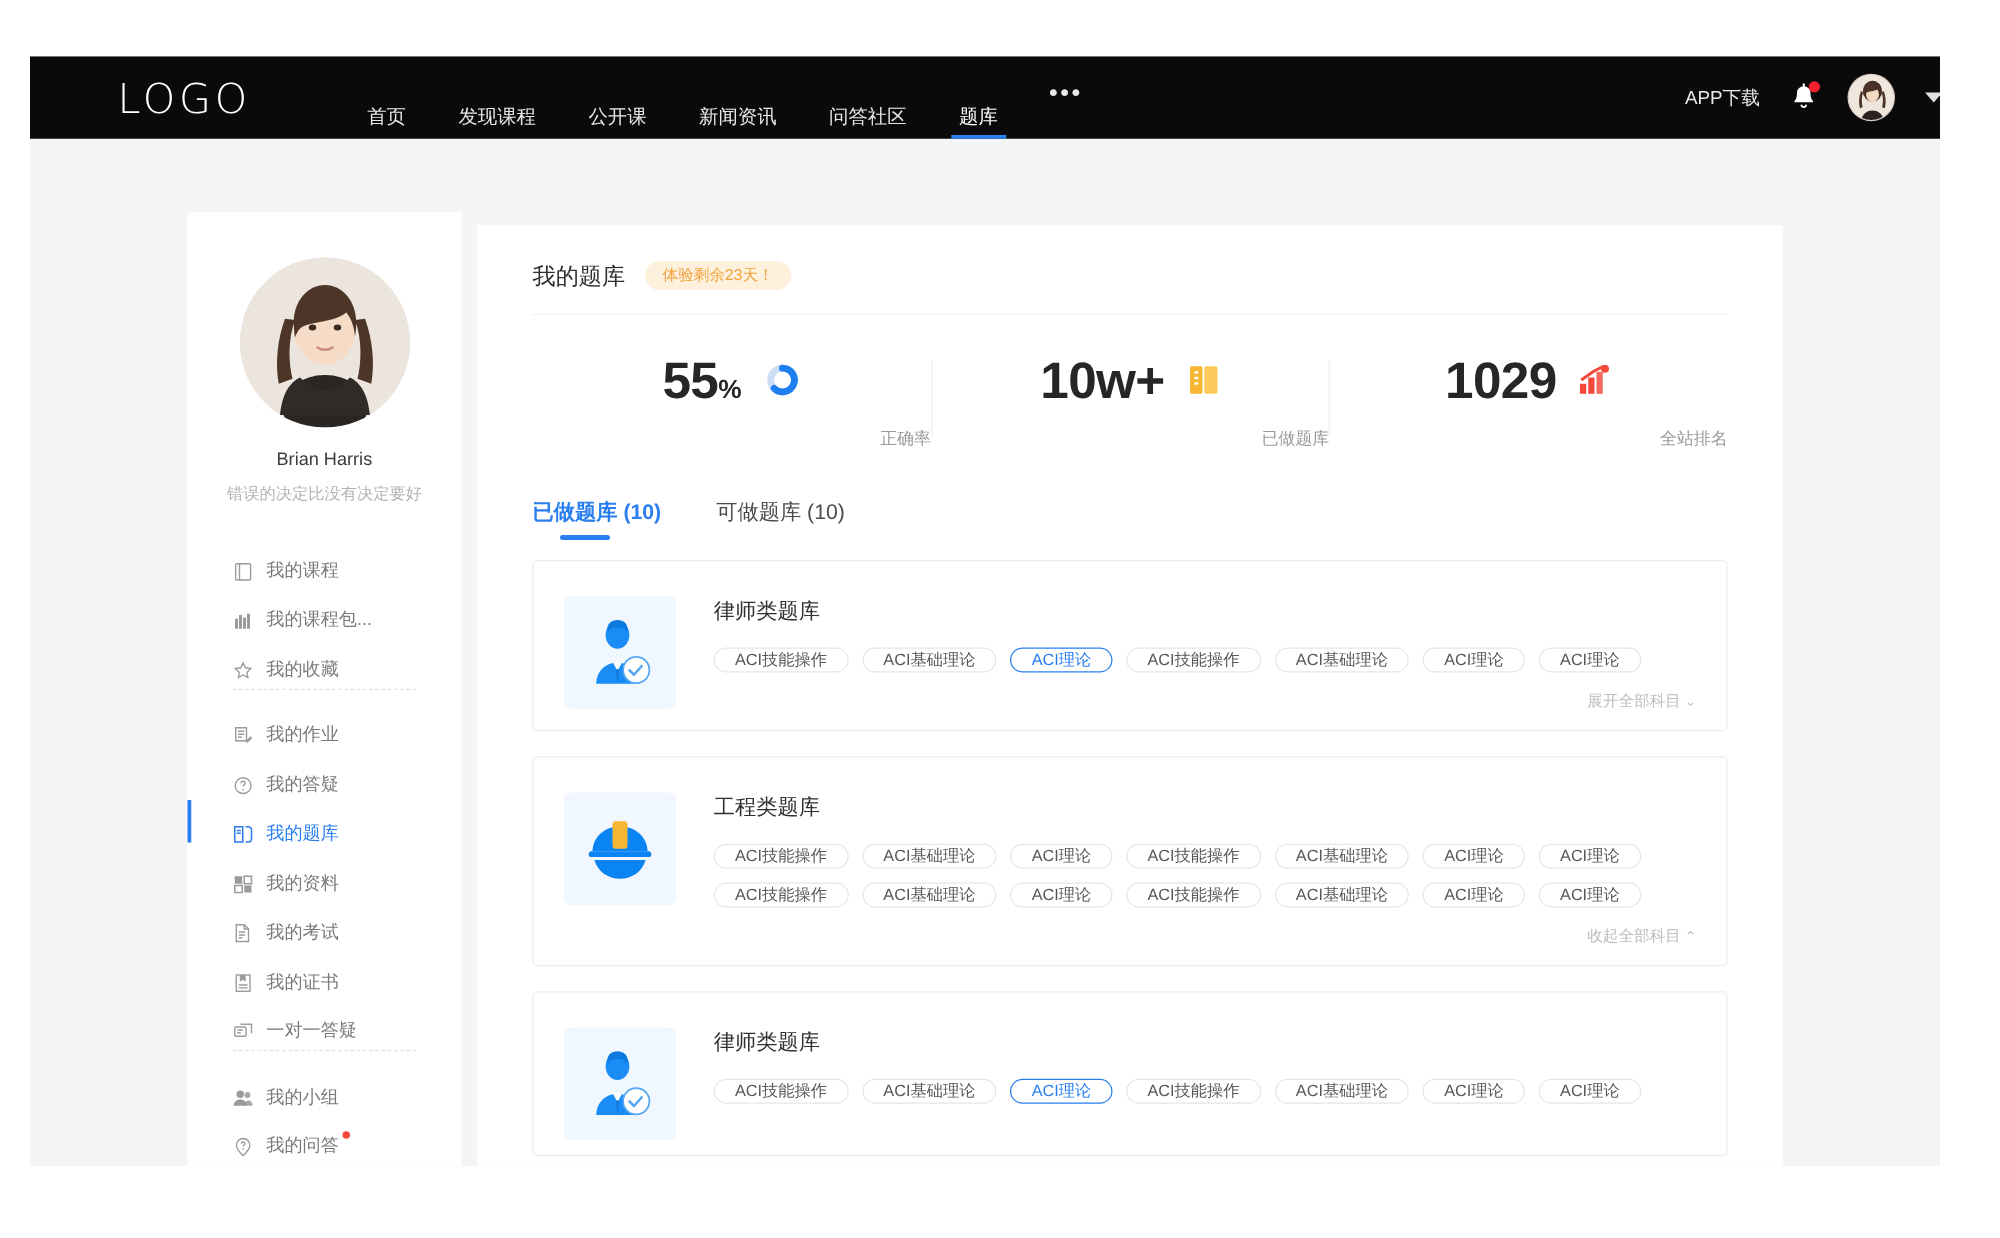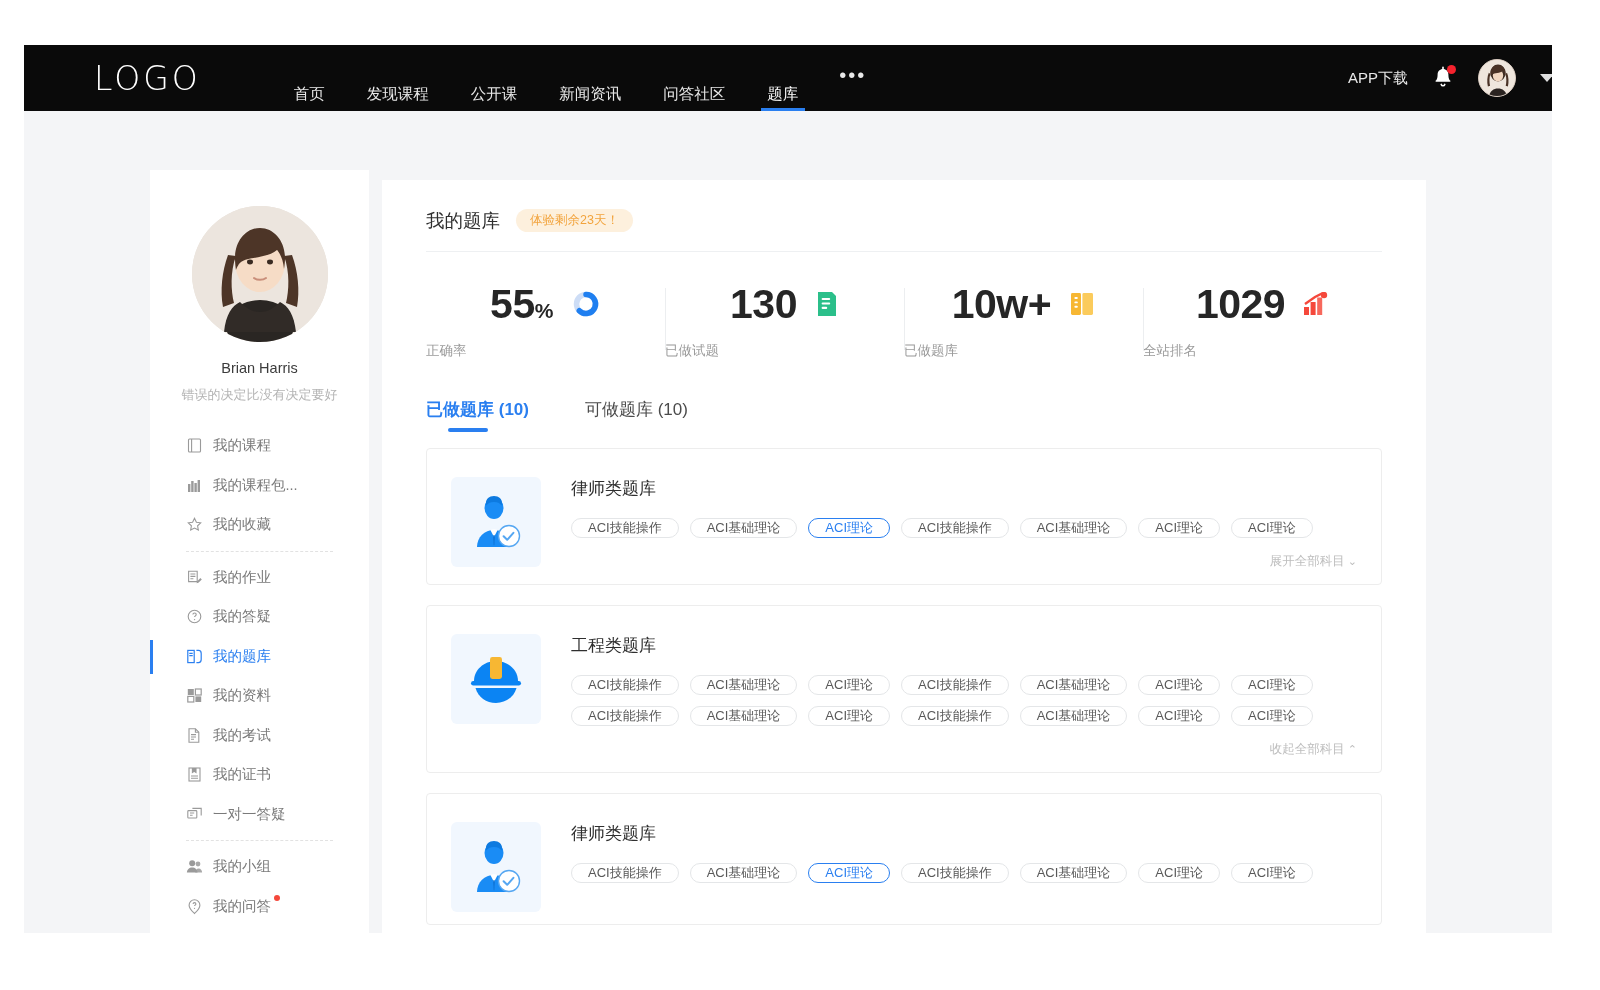--- a/index.html
+++ b/index.html
@@ -109,21 +109,21 @@
   .profile-name {
     margin-top: 18px; font-size: 14.5px; color: #3c3c3c;
     font-family: "Liberation Sans", sans-serif;
   }
   .profile-motto {
     margin-top: 10px; font-size: 13px; color: #b4b4b4;
   }
   .menu { margin-top: 22px; }
   .menu-item {
     position: relative;
-    display: flex; align-items: center;
+    display: flex; align-items: flex-end;
     height: 39.5px;
     padding-left: 63px;
     cursor: pointer;
     color: #7a7a7a;
     font-size: 14.5px;
   }
   .menu-item .mi-icon {
     position: absolute; left: 36px;
     width: 17px; height: 17px;
     display: flex; align-items: center; justify-content: center;
@@ -176,21 +176,21 @@
 
   
   .stats {
     display: flex;
     margin: 0 44px;
     padding: 28px 0 6px 0;
   }
   .stat {
     flex: 1;
     position: relative;
-    text-align: left;
+    text-align: right;
   }
   .stat + .stat::before {
     content: "";
     position: absolute; left: 0; top: 8px;
     width: 1px; height: 62px;
     background: #eceef0;
   }
   .stat-row {
     display: flex; align-items: center; justify-content: center;
     gap: 18px; height: 48px;
@@ -202,21 +202,21 @@
   }
   .stat-num .pct { font-size: 21px; font-weight: bold; }
   .stat-label {
     margin-top: 14px; font-size: 13.5px; color: #9a9a9a;
   }
 
   
   .tabs {
     display: flex; align-items: flex-end;
     margin: 22px 44px 0 44px;
-    gap: 56px;
+    gap: 44px;
     height: 44px;
   }
   .tab {
     position: relative;
     font-size: 17px;
     color: #4b4b4b;
     cursor: pointer;
     padding-bottom: 11px;
   }
   .tab.active { color: #2a7ff0; font-weight: bold; }
@@ -484,34 +484,20 @@
                 <svg width="30" height="30" viewBox="0 0 30 30">
                   <circle cx="15" cy="15" r="9.5" fill="none" stroke="#cdddf6" stroke-width="5.5"></circle>
                   <path d="M15 5.5a9.5 9.5 0 1 1-6.7 16.2" fill="none" stroke="#1f7ff0" stroke-width="5.5" stroke-linecap="round"></path>
                 </svg>
               </div>
             </div>
             <div class="stat-label">正确率</div>
           </div>
           <div class="stat">
             <div class="stat-row">
-              <div class="stat-num"><span>130</span></div>
-              <div>
-                <svg width="24" height="26" viewBox="0 0 24 26">
-                  <path d="M3 1h14l4 4v20H3z" fill="#2bbf8a"></path>
-                  <rect x="6.6" y="7" width="8.6" height="2.1" rx="1" fill="#fff"></rect>
-                  <rect x="6.6" y="11.4" width="8.6" height="2.1" rx="1" fill="#fff"></rect>
-                  <rect x="6.6" y="15.8" width="5.6" height="2.1" rx="1" fill="#fff"></rect>
-                </svg>
-              </div>
-            </div>
-            <div class="stat-label">已做试题</div>
-          </div>
-          <div class="stat">
-            <div class="stat-row">
               <div class="stat-num"><span>10w+</span></div>
               <div>
                 <svg width="26" height="26" viewBox="0 0 26 26">
                   <rect x="2" y="2" width="10" height="22" rx="1.4" fill="#f7b733"></rect>
                   <rect x="13.4" y="2" width="10.6" height="22" rx="1.4" fill="#fbcb5c"></rect>
                   <rect x="5.4" y="6" width="3.4" height="1.9" rx=".9" fill="#fff"></rect>
                   <rect x="5.4" y="10.4" width="3.4" height="1.9" rx=".9" fill="#fff"></rect>
                   <rect x="5.4" y="14.8" width="3.4" height="1.9" rx=".9" fill="#fff"></rect>
                 </svg>
               </div>

